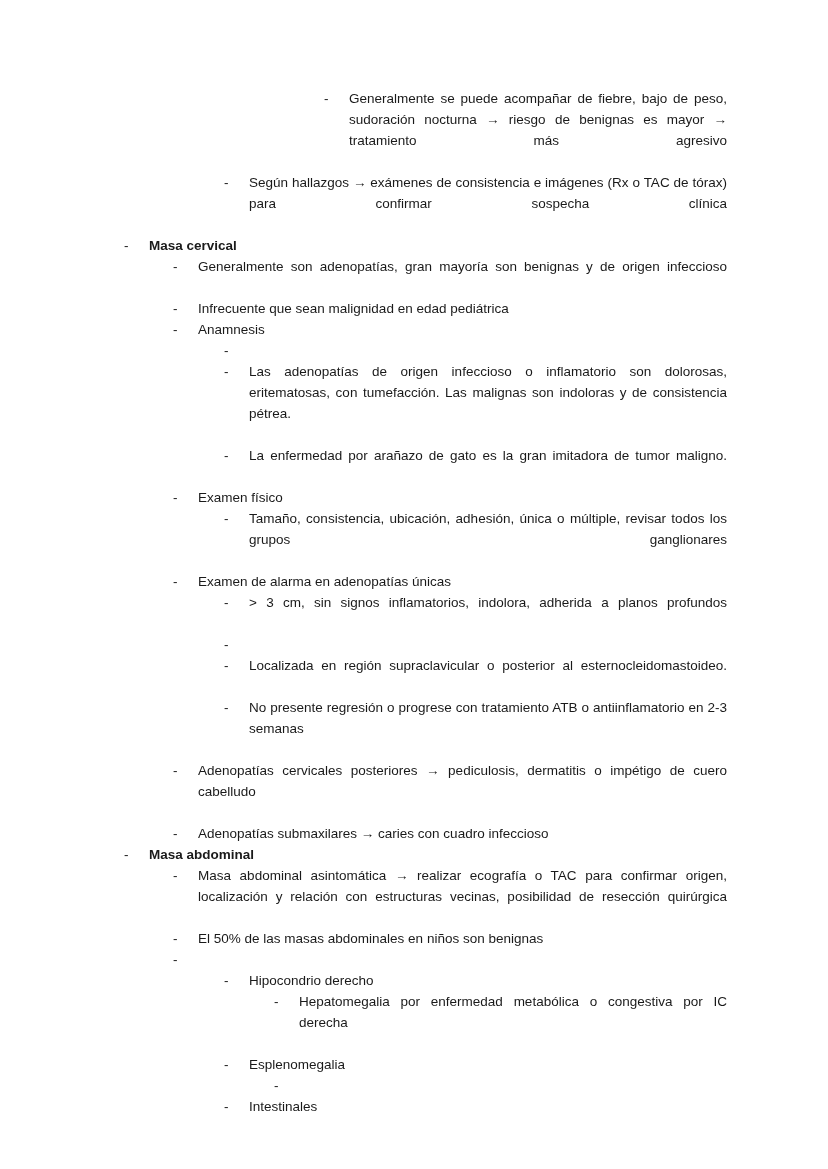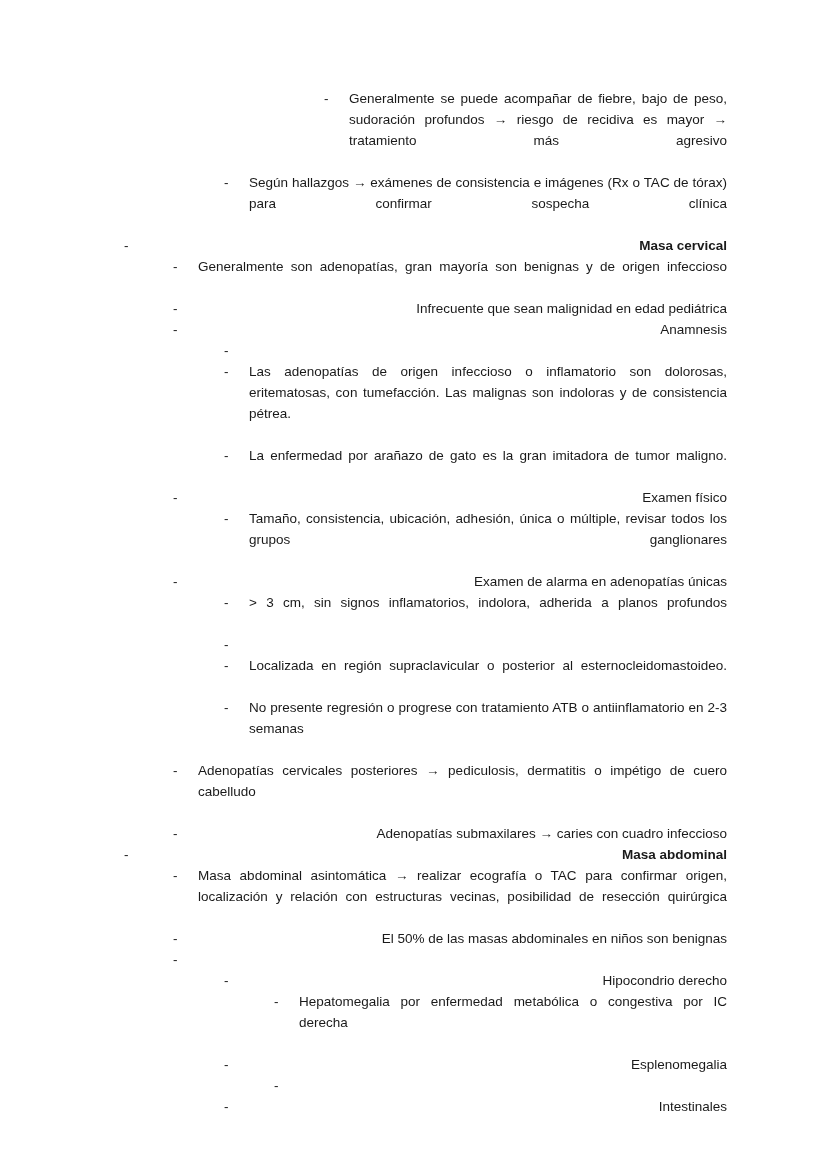--- a/index.html
+++ b/index.html
@@ -68,31 +68,31 @@
   .lvl4 { padding-left: 274px; }
   .lvl5 { padding-left: 324px; }
 
   .bold .text { font-weight: bold; }
 
   
   .bold .text { text-align: left; }
   .bold .text::after { display: none; }
 
   
-  .nojust .text { text-align: right; }
+  .nojust .text { text-align: left; }
   .nojust .text::after { display: none; }
 </style>
 </head>
 <body>
 
 <div class="page">
   <div class="content">
       <div class="item lvl5">
         <span class="marker">-</span>
-        <span class="text">Generalmente se puede acompañar de fiebre, bajo de peso, sudoración profundos → riesgo de recidiva es mayor → tratamiento más agresivo</span>
+        <span class="text">Generalmente se puede acompañar de fiebre, bajo de peso, sudoración nocturna → riesgo de benignas es mayor → tratamiento más agresivo</span>
       </div>
       <div class="item lvl3">
         <span class="marker">-</span>
         <span class="text">Según hallazgos → exámenes de consistencia e imágenes (Rx o TAC de tórax) para confirmar sospecha clínica</span>
       </div>
       <div class="item lvl1 bold nojust">
         <span class="marker">-</span>
         <span class="text">Masa cervical</span>
       </div>
       <div class="item lvl2">

